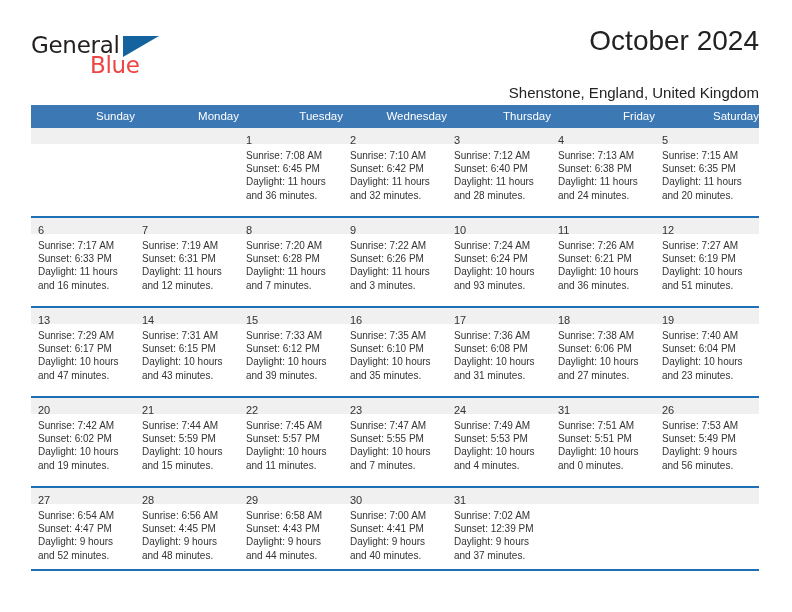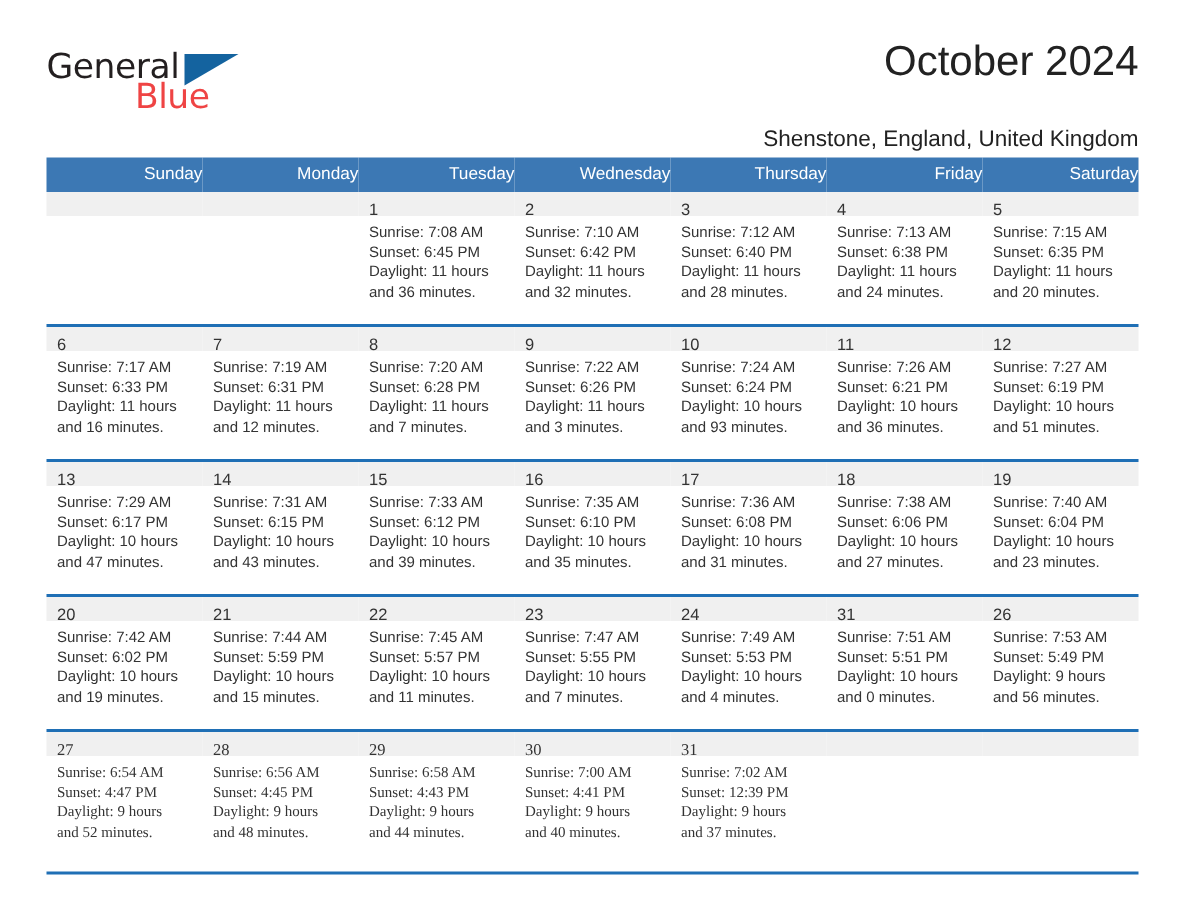--- a/index.html
+++ b/index.html
@@ -110,21 +110,21 @@
     border: none;
   }
 
   .week-row td {
     vertical-align: top;
     padding: 0;
     border: none;
     height: 87px;
     background: #ffffff;
   }
-  .week-row.last td { height: 92px; font-family: Liberation Serif, serif; }
+  .week-row.last td { height: 80px; }
 
   .cell {
     position: relative;
     height: 100%;
     box-sizing: border-box;
   }
   .cell.filled .daynum-band {
     background: #f0f0f0;
   }
   .cell.empty .daynum-band {

